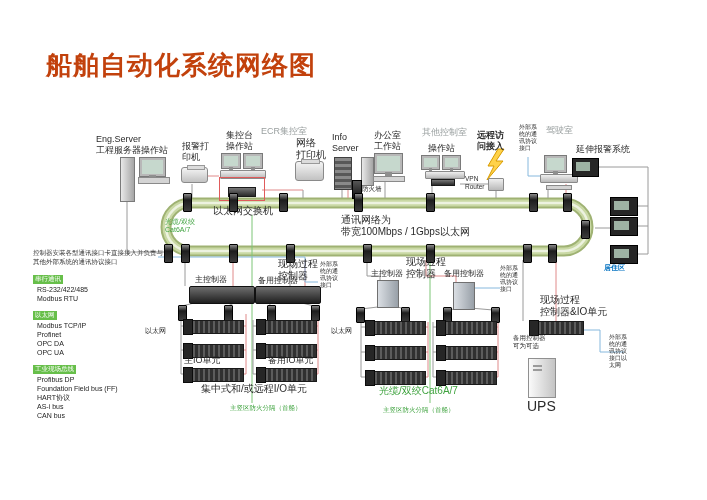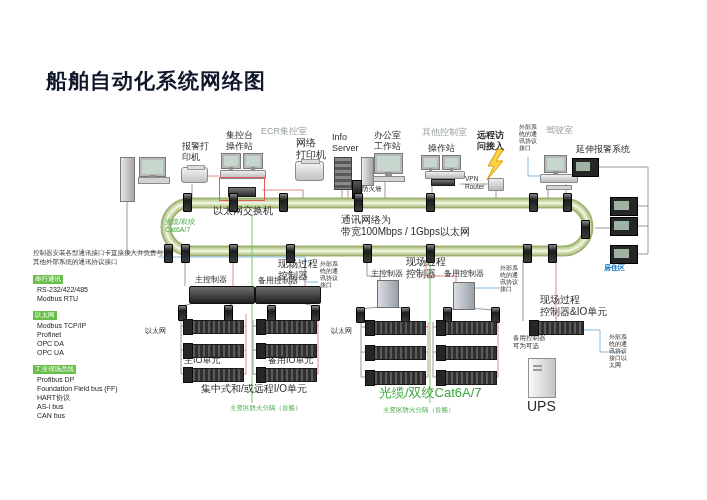--- a/index.html
+++ b/index.html
@@ -69,27 +69,29 @@
          M233,260 V286 M305,260 V286
          M246,314 V374 M246,326 H242 M246,350 H242 M246,374 H242
          M318,314 V374 M318,326 H315 M318,350 H315 M318,374 H315
          M426,260 V276 H456 V282
          M428,322 V377 M428,327 H424 M428,352 H424 M428,377 H424
          M498,322 V377 M498,327 H495 M498,352 H495 M498,377 H495"></path>
     <path fill="none" stroke="#86b8dd" stroke-width="1" d="M158,257 H305 V282 H318 M528,157 V176 H540 M500,288 H472 V284 M583,330 H600 V352 H624"></path>
     <polygon points="498,149 488,166 494,166 487,180 503,161 496,161 504,149" fill="#ffd24a" stroke="#d89b00" stroke-width="1"></polygon>
   </svg>
 
-  <div class="lbl" style="left:46px;top:69px;font-size:21px;font-weight:bold;letter-spacing:1px;color:#0f172a;">船舶自动化系统网络图</div>
+  <div class="lbl" style="left:46px;top:50px;font-size:26px;font-weight:bold;letter-spacing:1px;color:#c2410c;">船舶自动化系统网络图</div>
 
   <div class="lbl gray" style="left:261px;top:114px;font-size:9px;">ECR集控室</div>
   <div class="lbl gray" style="left:422px;top:115px;font-size:9px;">其他控制室</div>
   <div class="lbl gray" style="left:546px;top:113px;font-size:9px;">驾驶室</div>
   <div class="lbl blue" style="left:604px;top:264px;font-size:7px;">居住区</div>
 
+  <div class="lbl pre" style="left:96px;top:134px;font-size:9px;">Eng.Server
+工程服务器操作站</div>
   <div class="lbl pre" style="left:182px;top:141px;font-size:9px;">报警打
 印机</div>
   <div class="lbl pre" style="left:226px;top:130px;font-size:9px;">集控台
 操作站</div>
   <div class="lbl pre" style="left:296px;top:137px;font-size:10px;">网络
 打印机</div>
   <div class="lbl pre" style="left:332px;top:132px;font-size:9px;">Info
 Server</div>
   <div class="lbl pre" style="left:374px;top:130px;font-size:9px;">办公室
 工作站</div>
@@ -206,21 +208,21 @@
   <div class="switch-node" style="left:356px;top:307px;height:14px;"></div>
   <div class="switch-node" style="left:401px;top:307px;height:14px;"></div>
   <div class="switch-node" style="left:443px;top:307px;height:14px;"></div>
   <div class="switch-node" style="left:491px;top:307px;height:14px;"></div>
   <div class="rack" style="left:366px;top:321px;width:58px;height:12px;"></div>
   <div class="rack" style="left:366px;top:346px;width:58px;height:12px;"></div>
   <div class="rack" style="left:366px;top:371px;width:58px;height:12px;"></div>
   <div class="rack" style="left:437px;top:321px;width:58px;height:12px;"></div>
   <div class="rack" style="left:437px;top:346px;width:58px;height:12px;"></div>
   <div class="rack" style="left:437px;top:371px;width:58px;height:12px;"></div>
-  <div class="lbl green" style="left:379px;top:385px;font-size:13px;">光缆/双绞Cat6A/7</div>
+  <div class="lbl green" style="left:379px;top:385px;font-size:10px;">光缆/双绞Cat6A/7</div>
   <div class="lbl green" style="left:383px;top:406px;font-size:6.5px;">主竖区防火分隔（首船）</div>
 
   <div class="lbl pre" style="left:540px;top:294px;font-size:10px;">现场过程
 控制器&amp;IO单元</div>
   <div class="rack" style="left:530px;top:321px;width:52px;height:12px;"></div>
   <div class="lbl pre" style="left:513px;top:334px;font-size:6.5px;">备用控制器
 可为可选</div>
   <div class="lbl" style="left:609px;top:334px;font-size:6px;width:20px;">外部系统的通讯协议接口以太网</div>
   <div class="upsdev" style="left:528px;top:358px;width:26px;height:38px;"></div>
   <div class="lbl" style="left:527px;top:398px;font-size:14px;">UPS</div>

